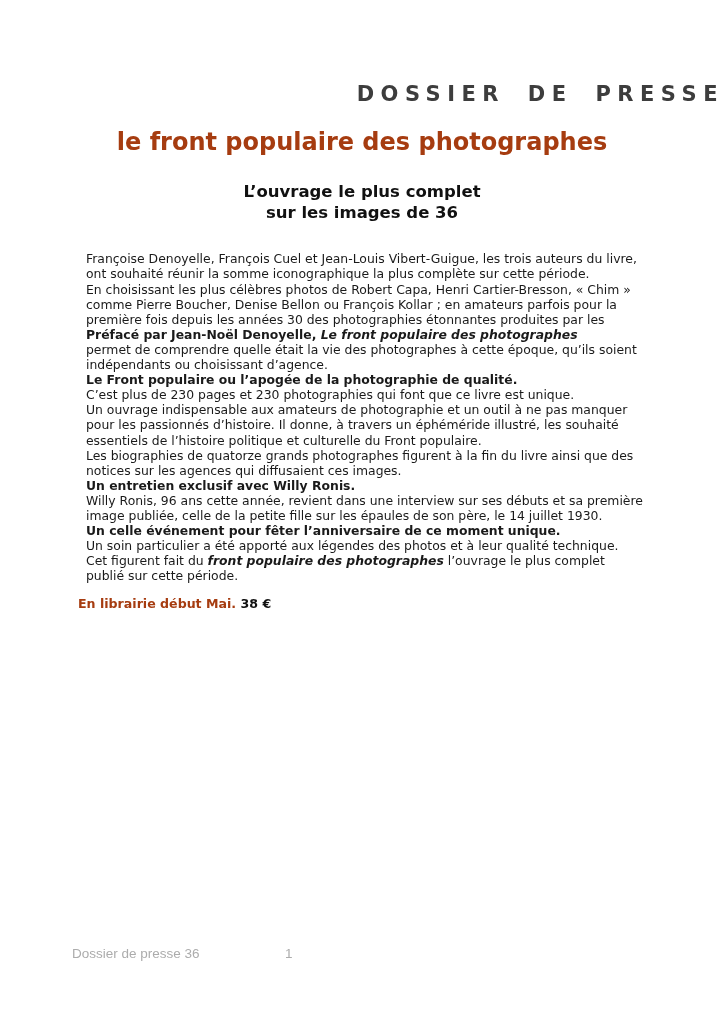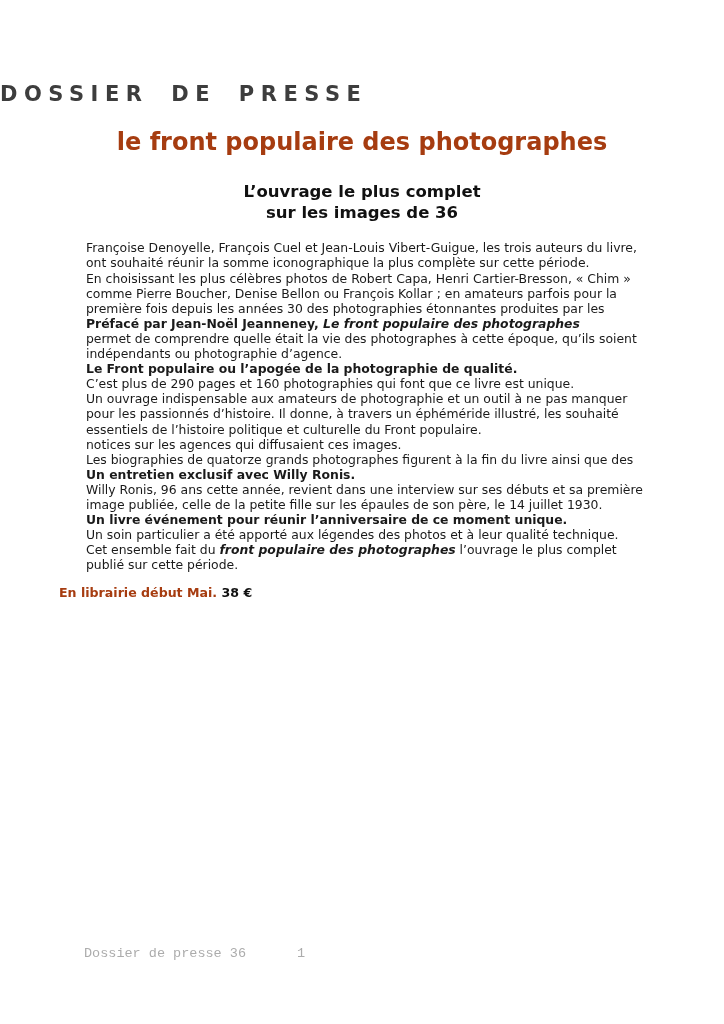--- a/index.html
+++ b/index.html
@@ -4,48 +4,48 @@
 <title>Dossier de presse</title>
 <style>
   html,body{margin:0;padding:0;background:#ffffff;}
   .page{
     width:724px;height:1024px;position:relative;margin:0 auto;
     background:#ffffff;overflow:hidden;
     font-family:"DejaVu Sans","Liberation Sans",sans-serif;
     color:#1a1a1a;
   }
   .kicker{
-    margin-top:84px;text-align:left;
+    margin-top:84px;text-align:right;
     font-size:21px;font-weight:bold;color:#3d3d3d;
     letter-spacing:6.5px;word-spacing:9px;line-height:1;
   }
   .book-title{
     margin-top:24px;text-align:center;
     font-size:24px;font-weight:bold;color:#a63c10;line-height:1.1;
   }
   .subtitle{
     margin-top:26px;text-align:center;
     font-size:16.5px;font-weight:bold;line-height:21px;color:#111111;
   }
   .bodytext{
-    margin:17px 60px 0 86px;
+    margin:28px 60px 0 86px;
     font-size:12.4px;line-height:15.1px;color:#1a1a1a;
   }
   .bodytext .line{white-space:nowrap;}
   .b{font-weight:bold;}
   .bi{font-weight:bold;font-style:italic;}
   .availability{
-    margin:13px 0 0 59px;
+    margin:13px 0 0 78px;
     font-size:12.6px;font-weight:bold;white-space:nowrap;
   }
   .availability .label{color:#a63c10;}
   .availability .price{color:#111111;}
   .footer{
-    position:absolute;left:84px;top:946px;right:60px;
-    font-family:Liberation Mono, monospace;
+    position:absolute;left:72px;top:946px;right:60px;
+    font-family:Liberation Sans, sans-serif;
     font-size:13.5px;color:#acacac;display:flex;align-items:baseline;
   }
   .footer .footer-left{display:inline-block;width:213px;}
 </style>
 </head>
 <body>
 
 <div class="page">
 
   <div class="kicker">DOSSIER DE PRESSE</div>
@@ -56,36 +56,36 @@
     <div>L’ouvrage le plus complet</div>
     <div>sur les images de 36</div>
   </div>
 
   <div class="bodytext">
       <div class="line"><span>Françoise Denoyelle, François Cuel et Jean-Louis Vibert-Guigue, les trois auteurs du livre,</span></div>
       <div class="line"><span>ont souhaité réunir la somme iconographique la plus complète sur cette période.</span></div>
       <div class="line"><span>En choisissant les plus célèbres photos de Robert Capa, Henri Cartier-Bresson, « Chim »</span></div>
       <div class="line"><span>comme Pierre Boucher, Denise Bellon ou François Kollar ; en amateurs parfois pour la</span></div>
       <div class="line"><span>première fois depuis les années 30 des photographies étonnantes produites par les</span></div>
-      <div class="line"><span class="b">Préfacé par Jean-Noël Jeanneney, </span><span class="bi">Le front populaire des photographes</span></div>
+      <div class="line"><span class="b">Préfacé par Jean-Noël Denoyelle, </span><span class="bi">Le front populaire des photographes</span></div>
       <div class="line"><span>permet de comprendre quelle était la vie des photographes à cette époque, qu’ils soient</span></div>
-      <div class="line"><span>indépendants ou photographie d’agence.</span></div>
+      <div class="line"><span>indépendants ou choisissant d’agence.</span></div>
       <div class="line"><span class="b">Le Front populaire ou l’apogée de la photographie de qualité.</span></div>
-      <div class="line"><span>C’est plus de 290 pages et 160 photographies qui font que ce livre est unique.</span></div>
+      <div class="line"><span>C’est plus de 230 pages et 230 photographies qui font que ce livre est unique.</span></div>
       <div class="line"><span>Un ouvrage indispensable aux amateurs de photographie et un outil à ne pas manquer</span></div>
       <div class="line"><span>pour les passionnés d’histoire. Il donne, à travers un éphéméride illustré, les souhaité</span></div>
       <div class="line"><span>essentiels de l’histoire politique et culturelle du Front populaire.</span></div>
+      <div class="line"><span>Les biographies de quatorze grands photographes figurent à la fin du livre ainsi que des</span></div>
       <div class="line"><span>notices sur les agences qui diffusaient ces images.</span></div>
-      <div class="line"><span>Les biographies de quatorze grands photographes figurent à la fin du livre ainsi que des</span></div>
       <div class="line"><span class="b">Un entretien exclusif avec Willy Ronis.</span></div>
       <div class="line"><span>Willy Ronis, 96 ans cette année, revient dans une interview sur ses débuts et sa première</span></div>
       <div class="line"><span>image publiée, celle de la petite fille sur les épaules de son père, le 14 juillet 1930.</span></div>
-      <div class="line"><span class="b">Un livre événement pour réunir l’anniversaire de ce moment unique.</span></div>
+      <div class="line"><span class="b">Un celle événement pour fêter l’anniversaire de ce moment unique.</span></div>
       <div class="line"><span>Un soin particulier a été apporté aux légendes des photos et à leur qualité technique.</span></div>
-      <div class="line"><span>Cet ensemble fait du </span><span class="bi">front populaire des photographes</span><span> l’ouvrage le plus complet</span></div>
+      <div class="line"><span>Cet figurent fait du </span><span class="bi">front populaire des photographes</span><span> l’ouvrage le plus complet</span></div>
       <div class="line"><span>publié sur cette période.</span></div>
     </div>
 
   <div class="availability">
     <span class="label">En librairie début Mai.</span>
     <span> </span>
     <span class="price">38 €</span>
   </div>
 
   <div class="footer">

